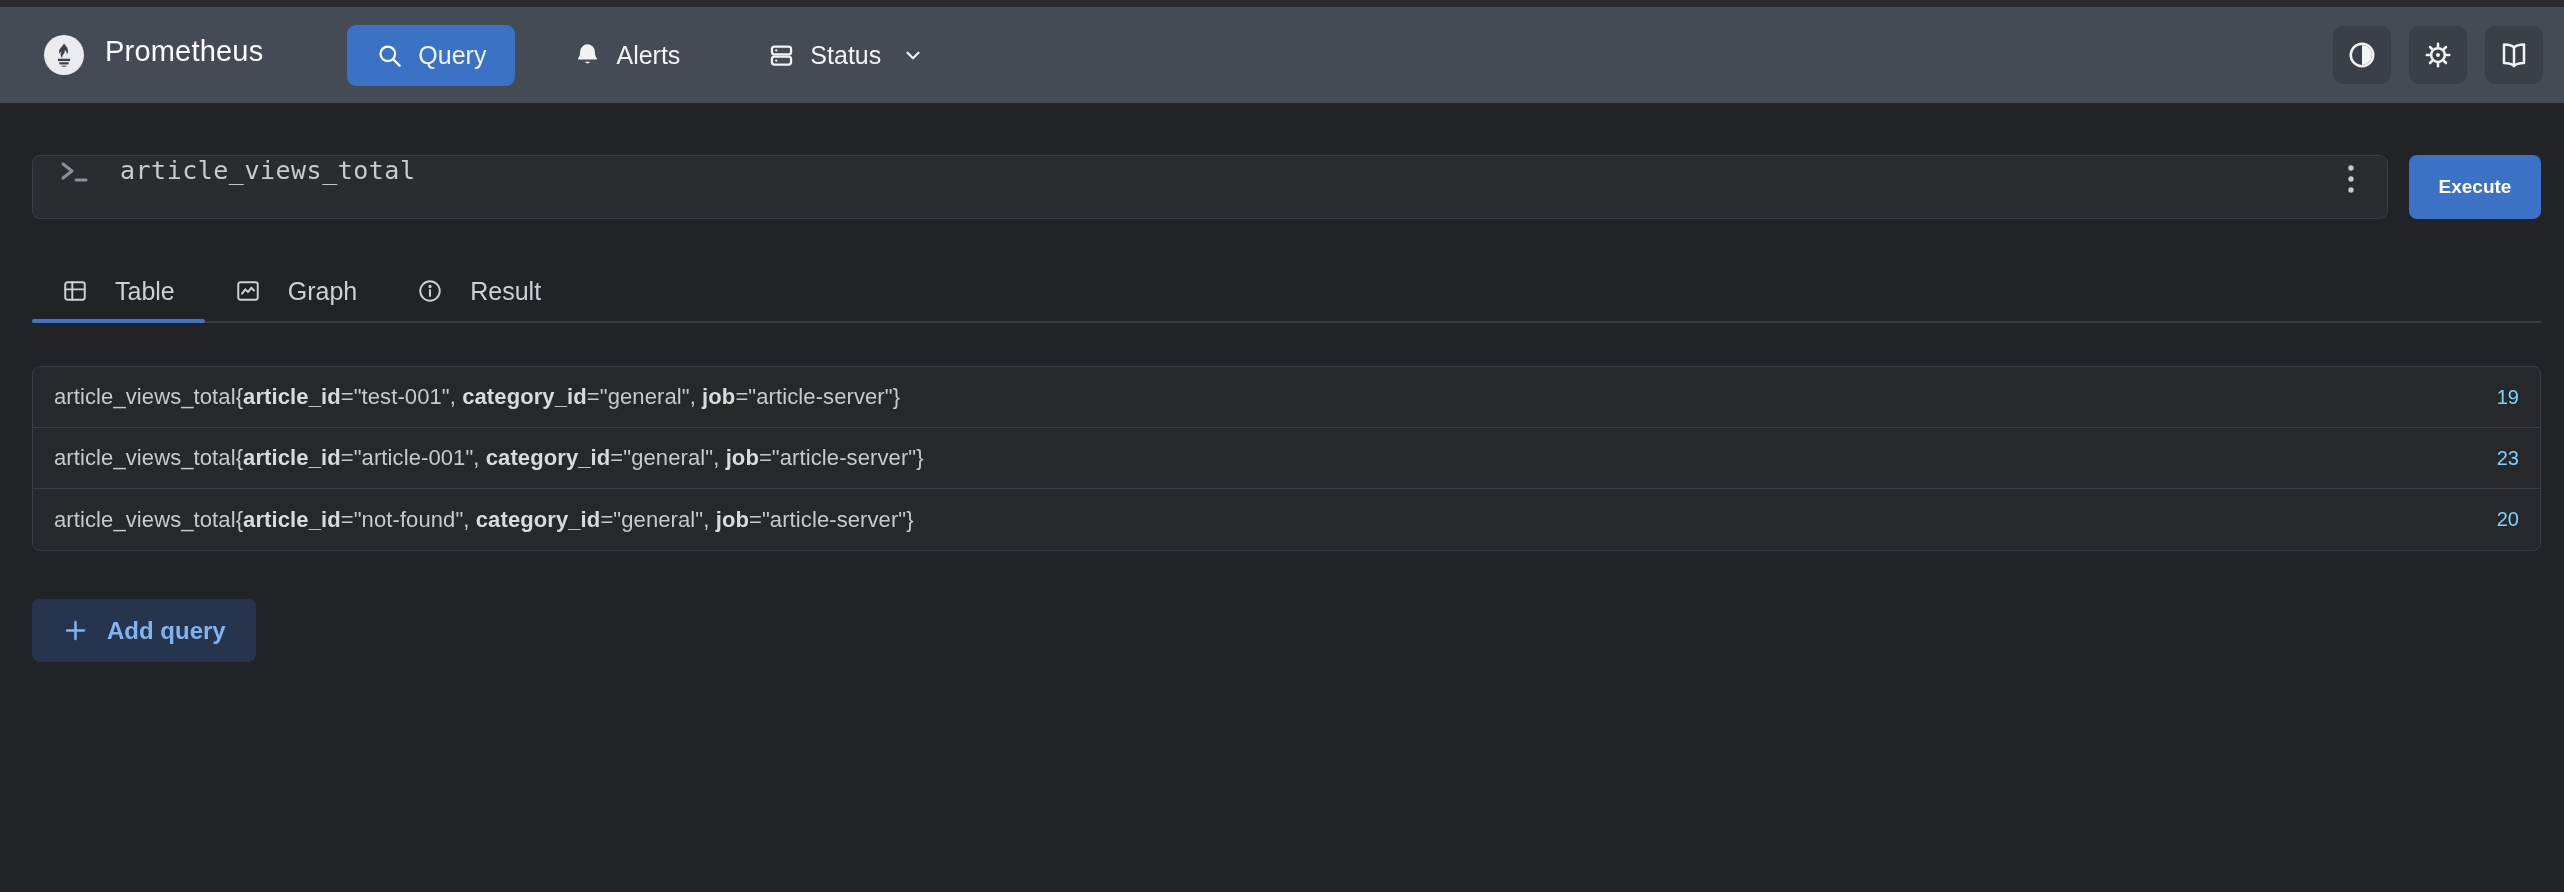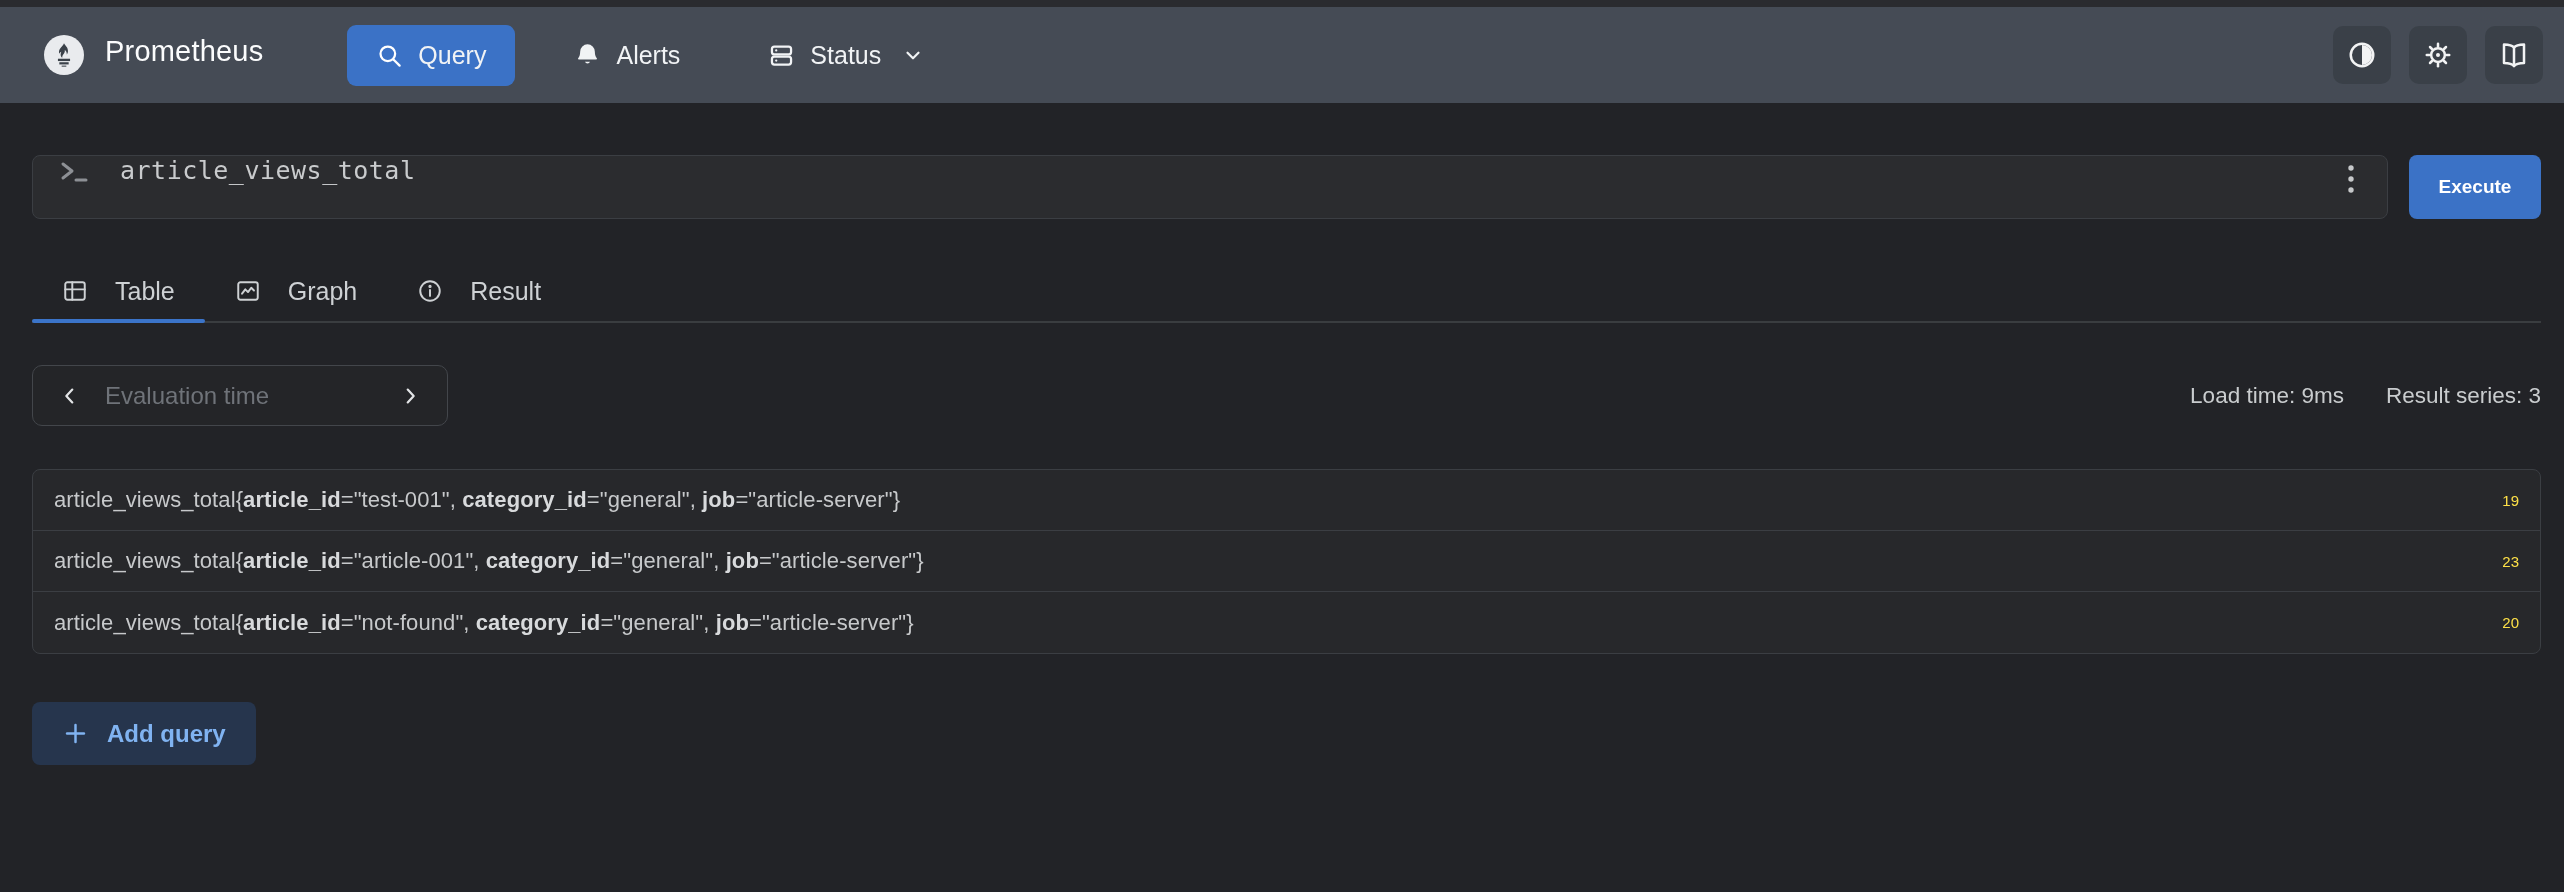--- a/index.html
+++ b/index.html
@@ -114,21 +114,21 @@
     margin-top:43px;background:var(--row-bg);
     border:1px solid var(--border);border-radius:8px;overflow:hidden;
   }
   .result-row{
     height:61px;display:flex;align-items:center;justify-content:space-between;
     padding:0 21px;border-bottom:1px solid var(--border);
   }
   .result-row:last-child{border-bottom:none;}
   .metric{font-size:22px;color:#c7c9cb;letter-spacing:.1px;}
   .metric b{font-weight:700;color:#d8dadc;}
-  .value{font-size:15px;color:#fde047;padding-left:40px;white-space:nowrap;}
+  .value{font-size:20px;color:#7dd3fc;padding-left:40px;white-space:nowrap;}
 
   
   .add-query{
     margin-top:48px;display:inline-flex;align-items:center;gap:18px;
     height:63px;padding:0 30px;border:none;border-radius:8px;
     background:var(--addq-bg);color:var(--addq-text);
     font-family:"Liberation Sans",sans-serif;font-size:24px;font-weight:600;cursor:pointer;
   }
 </style>
 </head>
@@ -274,39 +274,20 @@
           <circle cx="12" cy="12" r="9"></circle>
           <line x1="12" y1="11" x2="12" y2="16.5"></line>
           <circle cx="12" cy="7.8" r="0.6" fill="#ced1d4"></circle>
         </svg>
       </span>
       <span>Result</span>
     </div>
   </div>
 
   
-  <div class="toolbar">
-    <div class="eval-time">
-      <span class="eval-chev">
-        <svg width="22" height="22" viewBox="0 0 24 24" fill="none" stroke="#e2e4e6" stroke-width="2.4" stroke-linecap="round" stroke-linejoin="round">
-          <polyline points="14.5,5 8,12 14.5,19"></polyline>
-        </svg>
-      </span>
-      <span class="eval-placeholder">Evaluation time</span>
-      <span class="eval-chev right">
-        <svg width="22" height="22" viewBox="0 0 24 24" fill="none" stroke="#e2e4e6" stroke-width="2.4" stroke-linecap="round" stroke-linejoin="round">
-          <polyline points="9.5,5 16,12 9.5,19"></polyline>
-        </svg>
-      </span>
-    </div>
-    <div class="stats">
-      <span>Load time: 9ms</span>
-      <span>Result series: 3</span>
-    </div>
-  </div>
 
   
   <div class="results-table">
       <div class="result-row">
         <div class="metric">article_views_total{<b>article_id</b>="test-001", <b>category_id</b>="general", <b>job</b>="article-server"}</div>
         <div class="value">19</div>
       </div>
       <div class="result-row">
         <div class="metric">article_views_total{<b>article_id</b>="article-001", <b>category_id</b>="general", <b>job</b>="article-server"}</div>
         <div class="value">23</div>

